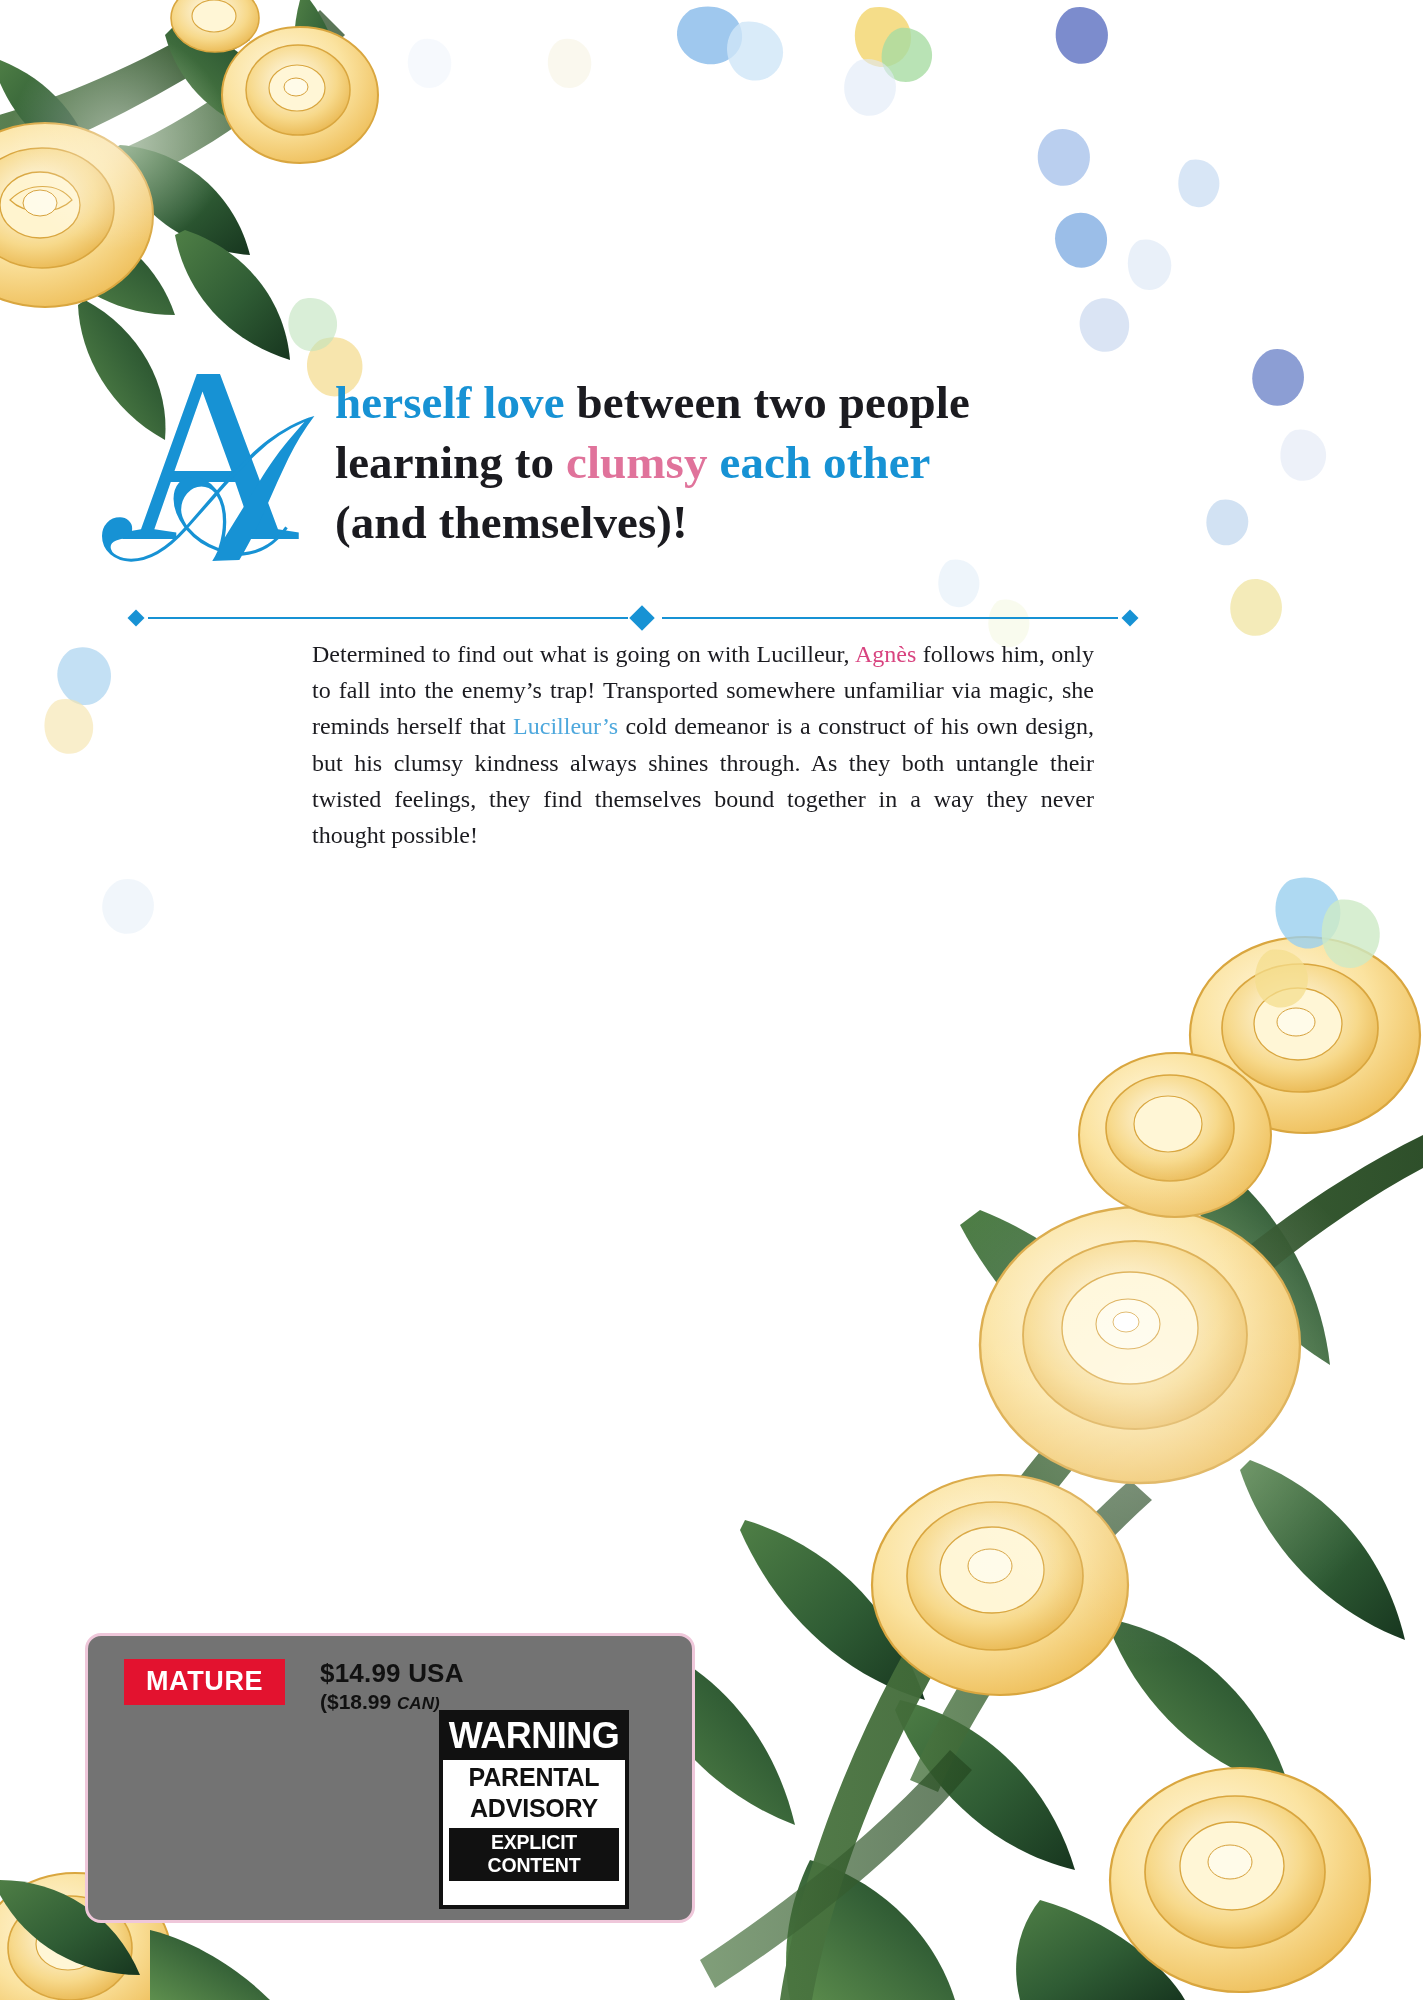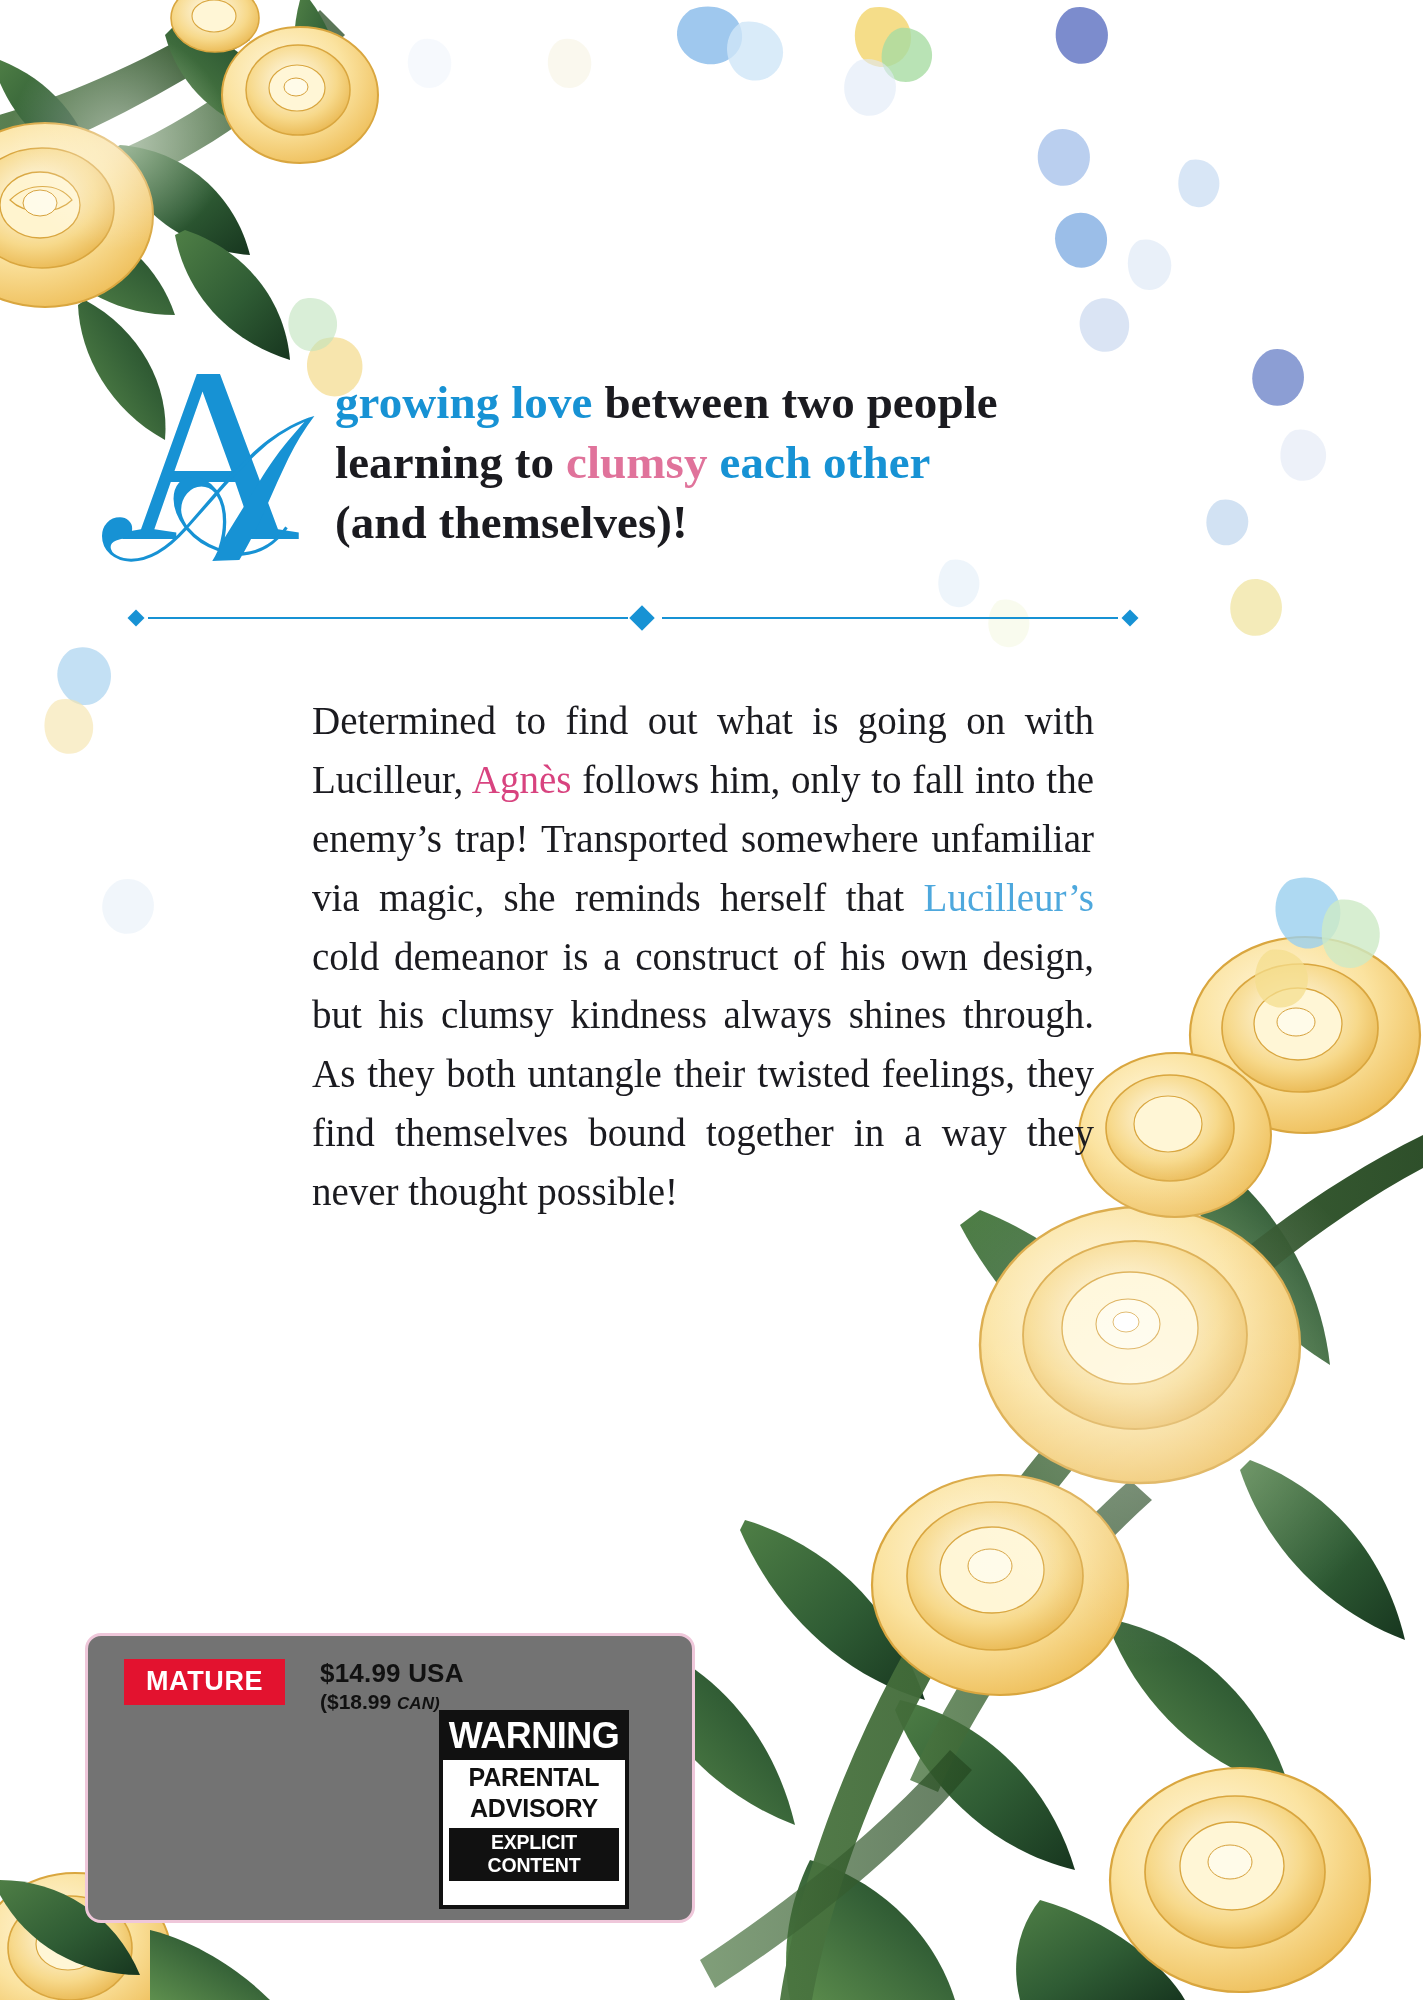--- a/index.html
+++ b/index.html
@@ -78,24 +78,24 @@
     height: 12px;
     background: #1792d4;
     transform: rotate(45deg);
     top: 4px;
   }
 
   
   .synopsis {
     position: absolute;
     left: 312px;
-    top: 692px;
+    top: 636px;
     width: 782px;
     font-family: "Liberation Serif", serif;
-    font-size: 39px;
+    font-size: 24px;
     line-height: 1.51;
     color: #1b1b20;
     text-align: justify;
     text-justify: inter-word;
   }
   .synopsis .name-pink { color: #d8437f; }
   .synopsis .name-blue { color: #4ea8dd; }
   .synopsis p { margin: 0; }
 
   
@@ -361,21 +361,21 @@
       <path d="M560,40 C580,34 596,52 590,72 C584,90 562,94 552,78 C544,64 548,46 560,40 Z" fill="#f6f1dd" opacity=".5"></path>
     </g>
   </svg>
 
   <div class="headline-wrap">
     <div class="dropcap">
       <span class="swash">𝒜</span>
       <span>A</span>
     </div>
     <div class="headline">
-      <div><span class="hl-blue">growing love</span><span> between two people</span></div>
+      <div><span class="hl-blue">herself love</span><span> between two people</span></div>
       <div><span>learning to </span><span class="hl-pink">clumsy</span><span> </span><span class="hl-blue">each other</span></div>
       <div>(and themselves)!</div>
     </div>
   </div>
 
   <div class="rule">
     <div class="line" style="left:18px; width:480px;"></div>
     <div class="line" style="left:532px; width:456px;"></div>
     <div class="dia" style="left:0px;"></div>
     <div class="dia" style="left:503px; width:18px; height:18px; top:1px;"></div>

